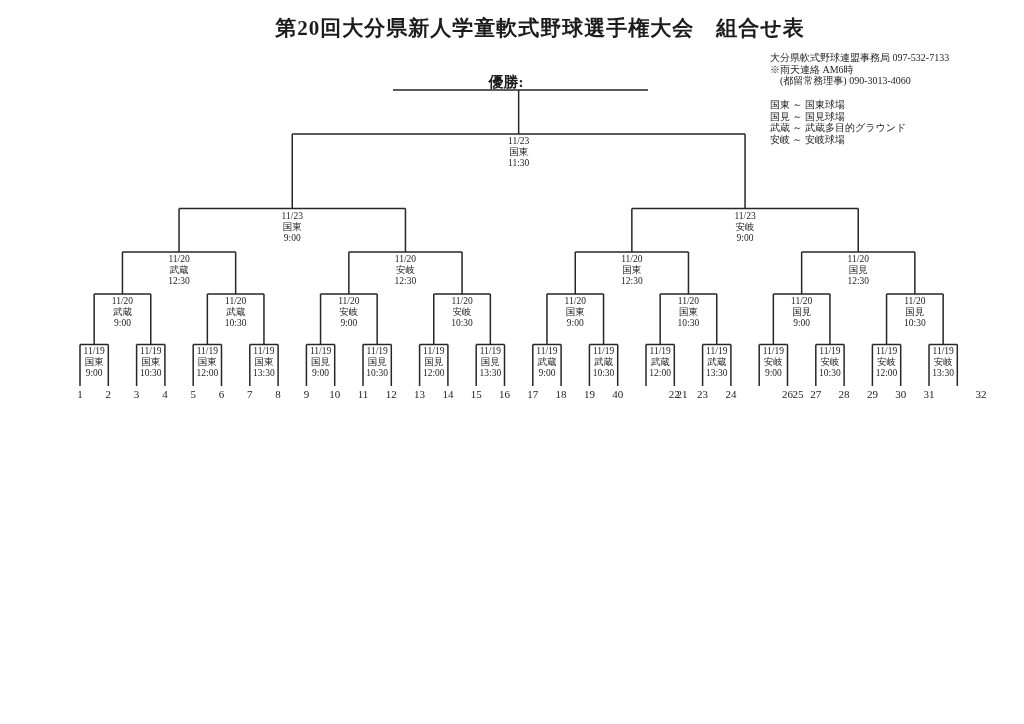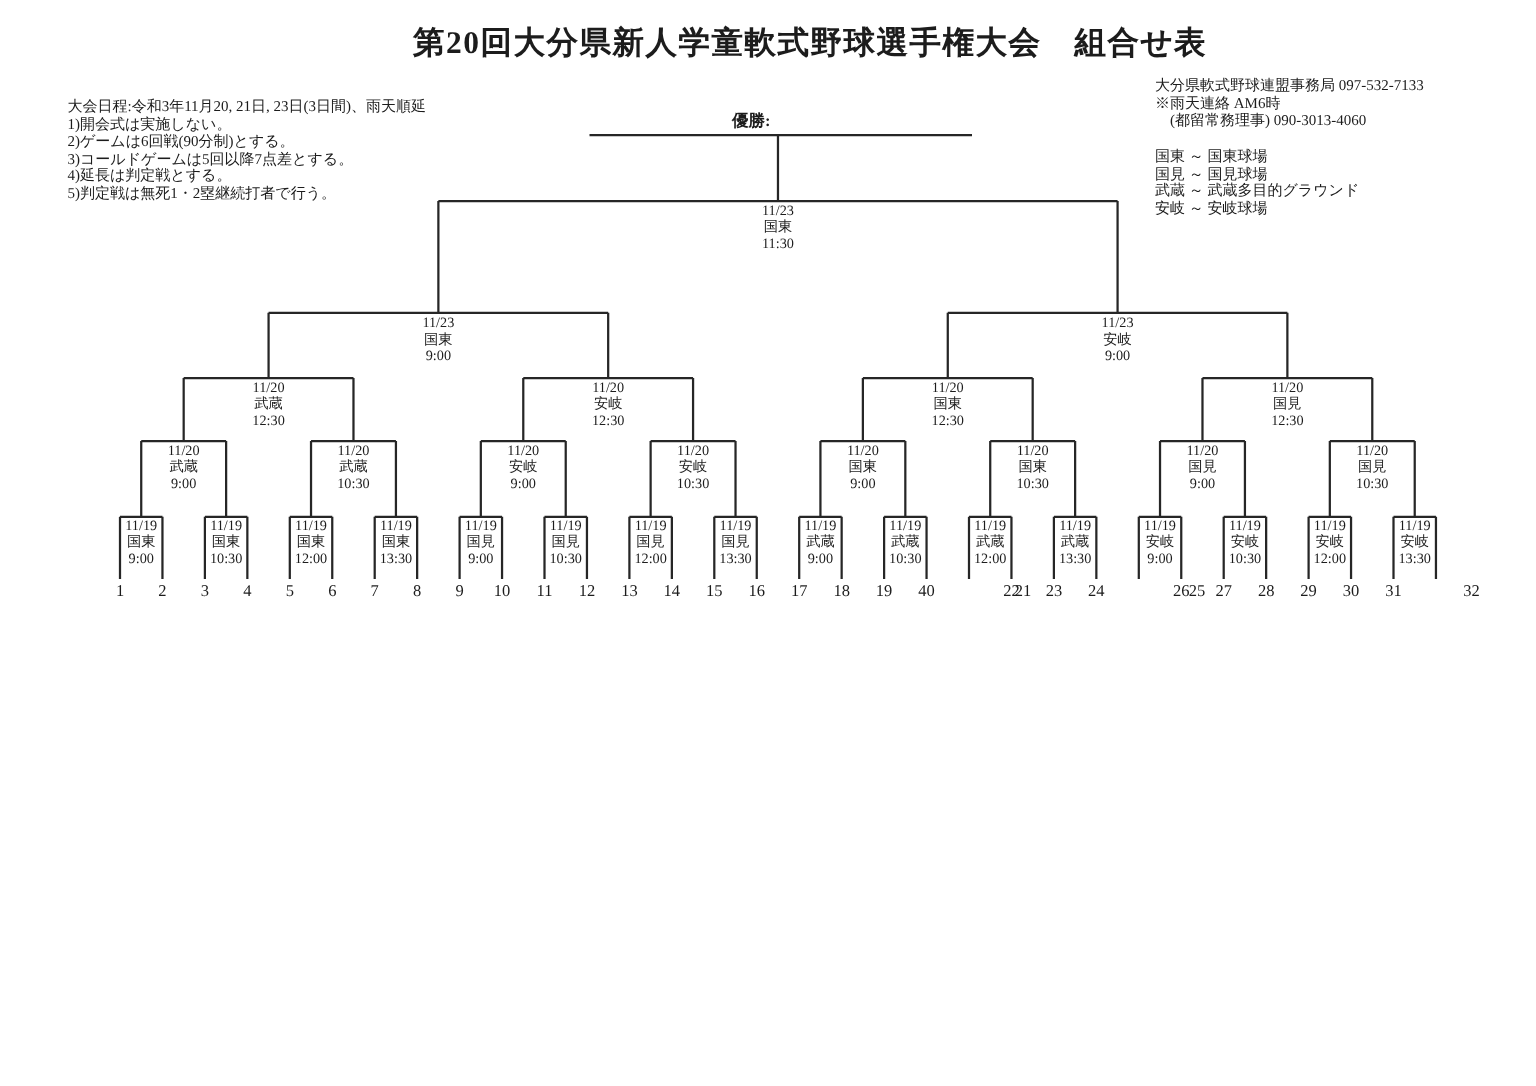--- a/index.html
+++ b/index.html
@@ -29,22 +29,22 @@
   .contact{
     position:absolute;left:770px;top:52px;
     font-size:10px;line-height:11.5px;white-space:nowrap;
   }
   .contact .indent{padding-left:10px;}
   .venues{
     position:absolute;left:770px;top:99px;
     font-size:10px;line-height:11.5px;white-space:nowrap;
   }
   .champion{
-    position:absolute;left:488px;top:73px;width:60px;
-    font-size:11px;font-weight:bold;text-align:left;
+    position:absolute;left:476px;top:73px;width:60px;
+    font-size:15px;font-weight:bold;text-align:center;
   }
   #bracket-lines{position:absolute;left:0;top:0;}
   .mlabel{
     position:absolute;
     transform:translateX(-50%);
     text-align:center;
     font-size:9.5px;line-height:11px;
     white-space:nowrap;
     color:var(--ink);
   }
@@ -55,28 +55,20 @@
     color:var(--ink);
   }
 </style>
 </head>
 <body>
 
 <div class="page">
 
   <h1 class="title">第20回大分県新人学童軟式野球選手権大会　組合せ表</h1>
 
-  <div class="notes">
-    <div>大会日程:令和3年11月20, 21日, 23日(3日間)、雨天順延</div>
-    <div>1)開会式は実施しない。</div>
-    <div>2)ゲームは6回戦(90分制)とする。</div>
-    <div>3)コールドゲームは5回以降7点差とする。</div>
-    <div>4)延長は判定戦とする。</div>
-    <div>5)判定戦は無死1・2塁継続打者で行う。</div>
-  </div>
 
   <div class="contact">
     <div>大分県軟式野球連盟事務局 097-532-7133</div>
     <div>※雨天連絡 AM6時</div>
     <div class="indent">(都留常務理事) 090-3013-4060</div>
   </div>
 
   <div class="venues">
     <div>国東 ～ 国東球場</div>
     <div>国見 ～ 国見球場</div>

